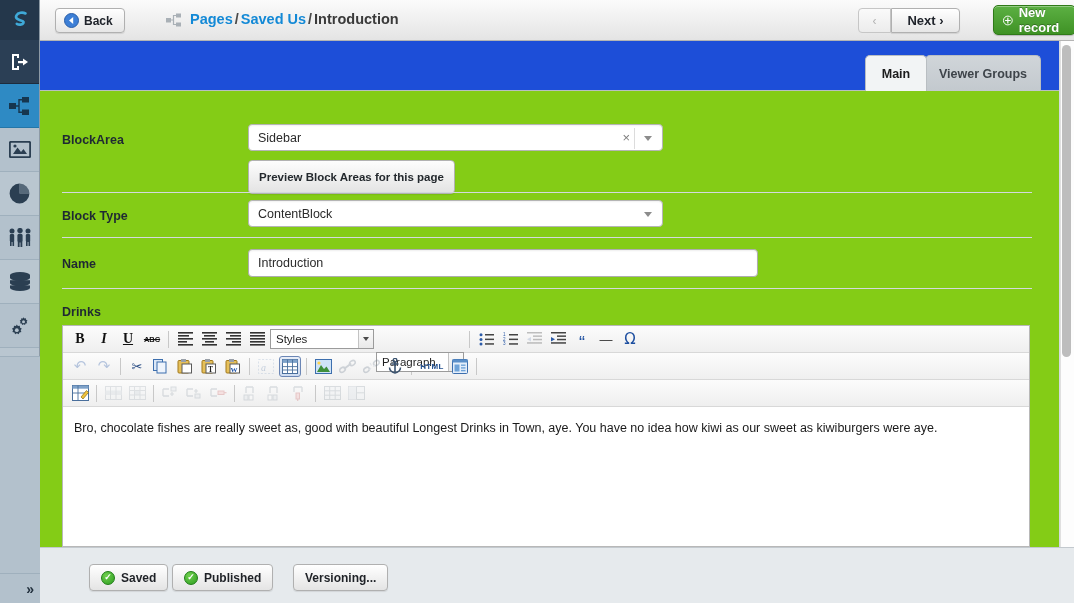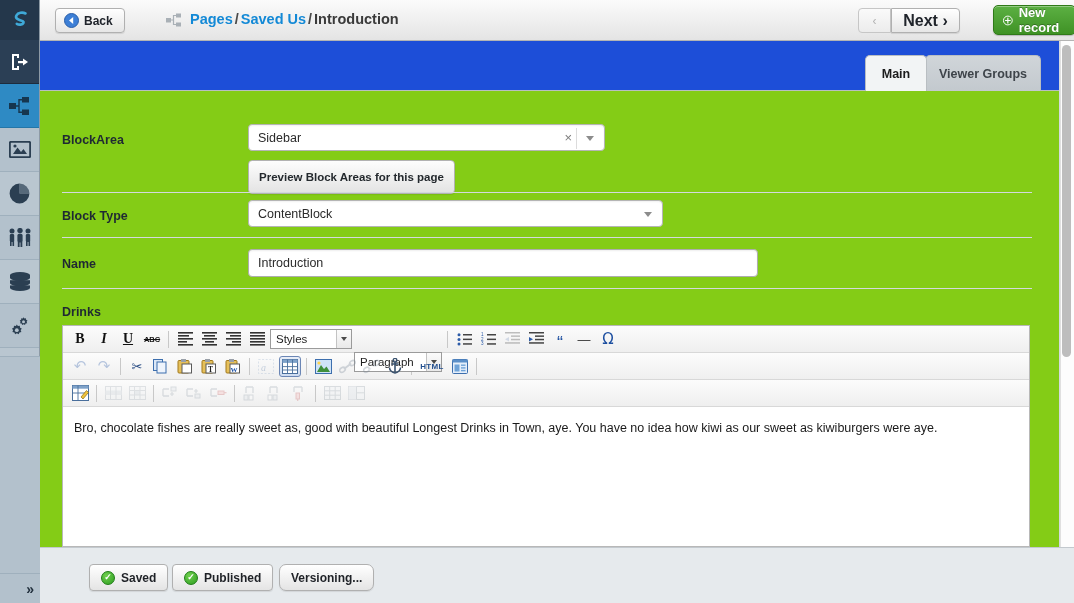--- a/index.html
+++ b/index.html
@@ -83,21 +83,21 @@
     border: 1px solid #c6c6c6; border-radius: 4px 0 0 4px;
     color: #b3b3b3; font-size: 12px;
     display: flex; align-items: center; justify-content: center;
     cursor: pointer;
   }
   #next-button {
     position: absolute; left: 851px; top: 8px; width: 69px; height: 25px;
     background: linear-gradient(#ffffff, #e6e6e6);
     border: 1px solid #b0b0b0; border-radius: 0 4px 4px 0;
     box-shadow: 0 1px 1px rgba(0,0,0,.10);
-    font-weight: bold; font-size: 16px; color: #20242b;
+    font-weight: bold; font-size: 13px; color: #20242b;
     display: flex; align-items: center; justify-content: center; gap: 3px;
     cursor: pointer;
   }
   #new-record-button {
     position: absolute; left: 953px; top: 5px; height: 30px;
     padding: 0 11px 0 9px;
     display: flex; align-items: center; gap: 6px;
     background: linear-gradient(#5cb043, #3f9225);
     border: 1px solid #2f7a18;
     border-radius: 5px;
@@ -277,21 +277,21 @@
     padding: 0 11px;
     display: flex; align-items: center; gap: 6px;
     background: linear-gradient(#ffffff, #e4e4e4);
     border: 1px solid #b0b0b0; border-radius: 4px;
     box-shadow: 0 1px 1px rgba(0,0,0,.09);
     font-size: 12px; font-weight: bold; color: #1f2227;
     cursor: pointer;
   }
   #saved-button { left: 49px; }
   #published-button { left: 132px; }
-  #versioning-button { left: 239px; border-radius: 7px; }
+  #versioning-button { left: 253px; }
   .tickdot {
     width: 14px; height: 14px; border-radius: 50%;
     background: radial-gradient(circle at 35% 30%, #6fcf4e, #2e9e20);
     border: 1px solid #1f7d16;
     color: #fff; font-size: 9px; font-weight: bold;
     display: flex; align-items: center; justify-content: center;
     line-height: 1;
   }
 
   
@@ -445,21 +445,21 @@
     </div>
     <div class="tab" id="tab-viewer-groups">
       <span>Viewer Groups</span>
     </div>
   </div>
   <div id="tab-underline"></div>
 
   <div id="panel">
 
     <div class="field-label" style="top:42px">BlockArea</div>
-    <div class="select-box" style="left:208px; top:33px; width:357px;text-align:center;">
+    <div class="select-box" style="left:208px; top:33px; width:415px;text-align:center;">
       <span>Sidebar</span>
       <span class="sel-clear">×</span>
       <span class="sel-divider"></span>
       <span class="sel-arrow"></span>
     </div>
     <div id="preview-block-areas-button" style="left:208px; top:69px;">
       <span>Preview Block Areas for this page</span>
     </div>
     <div class="divider" style="top:101px"></div>
 
@@ -521,21 +521,21 @@
         </div>
         <div class="tbtn">
           <svg width="15" height="14" viewBox="0 0 15 14">
             <rect x="0" y="0" width="15" height="1.6" fill="#333"></rect>
             <rect x="0" y="3" width="15" height="1.6" fill="#333"></rect>
             <rect x="0" y="6" width="15" height="1.6" fill="#333"></rect>
             <rect x="0" y="9" width="15" height="1.6" fill="#333"></rect>
             <rect x="0" y="12" width="15" height="1.6" fill="#333"></rect>
           </svg>
         </div>
-        <div class="tb-select" style="width: 82px;">
+        <div class="tb-select" style="width: 104px;">
           <span>Styles</span>
           <span class="arw">
             <i></i>
           </span>
         </div>
         <div class="tb-select" style="width: 88px; margin-top: 45px;">
           <span>Paragraph</span>
           <span class="arw">
             <i></i>
           </span>

